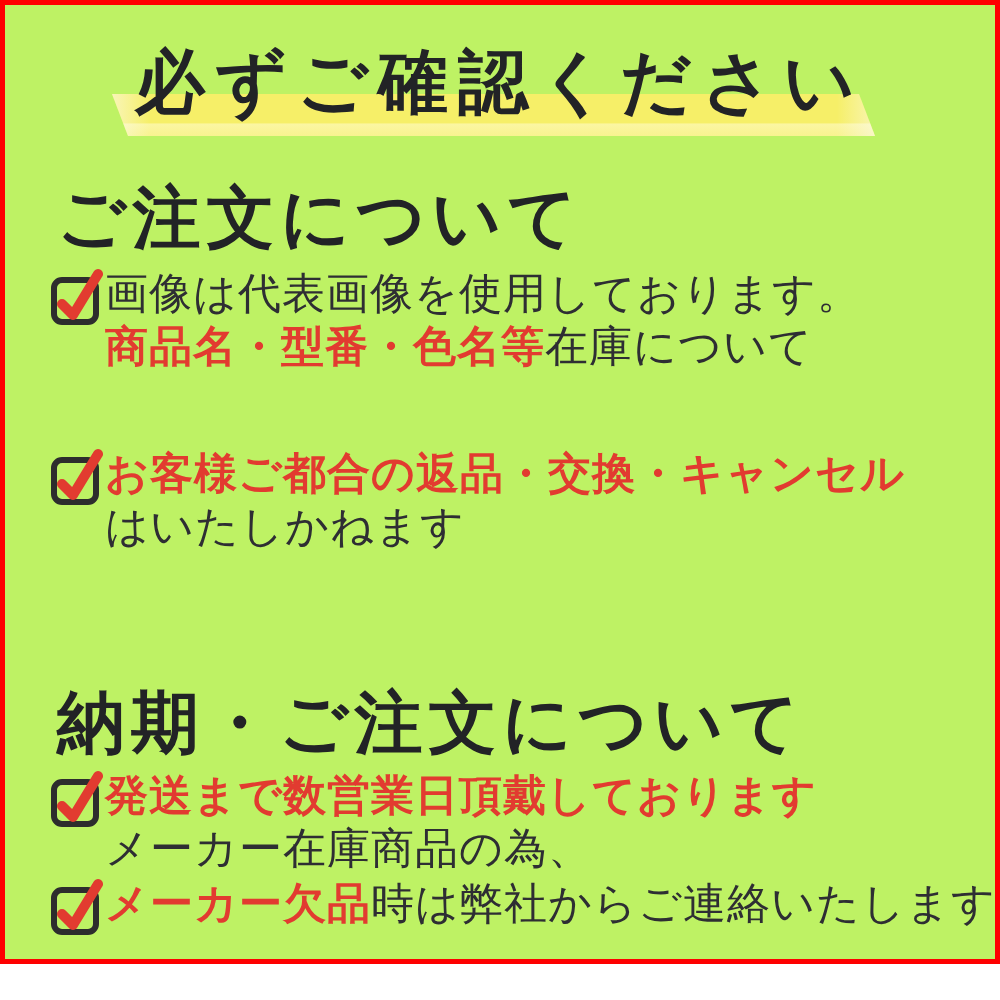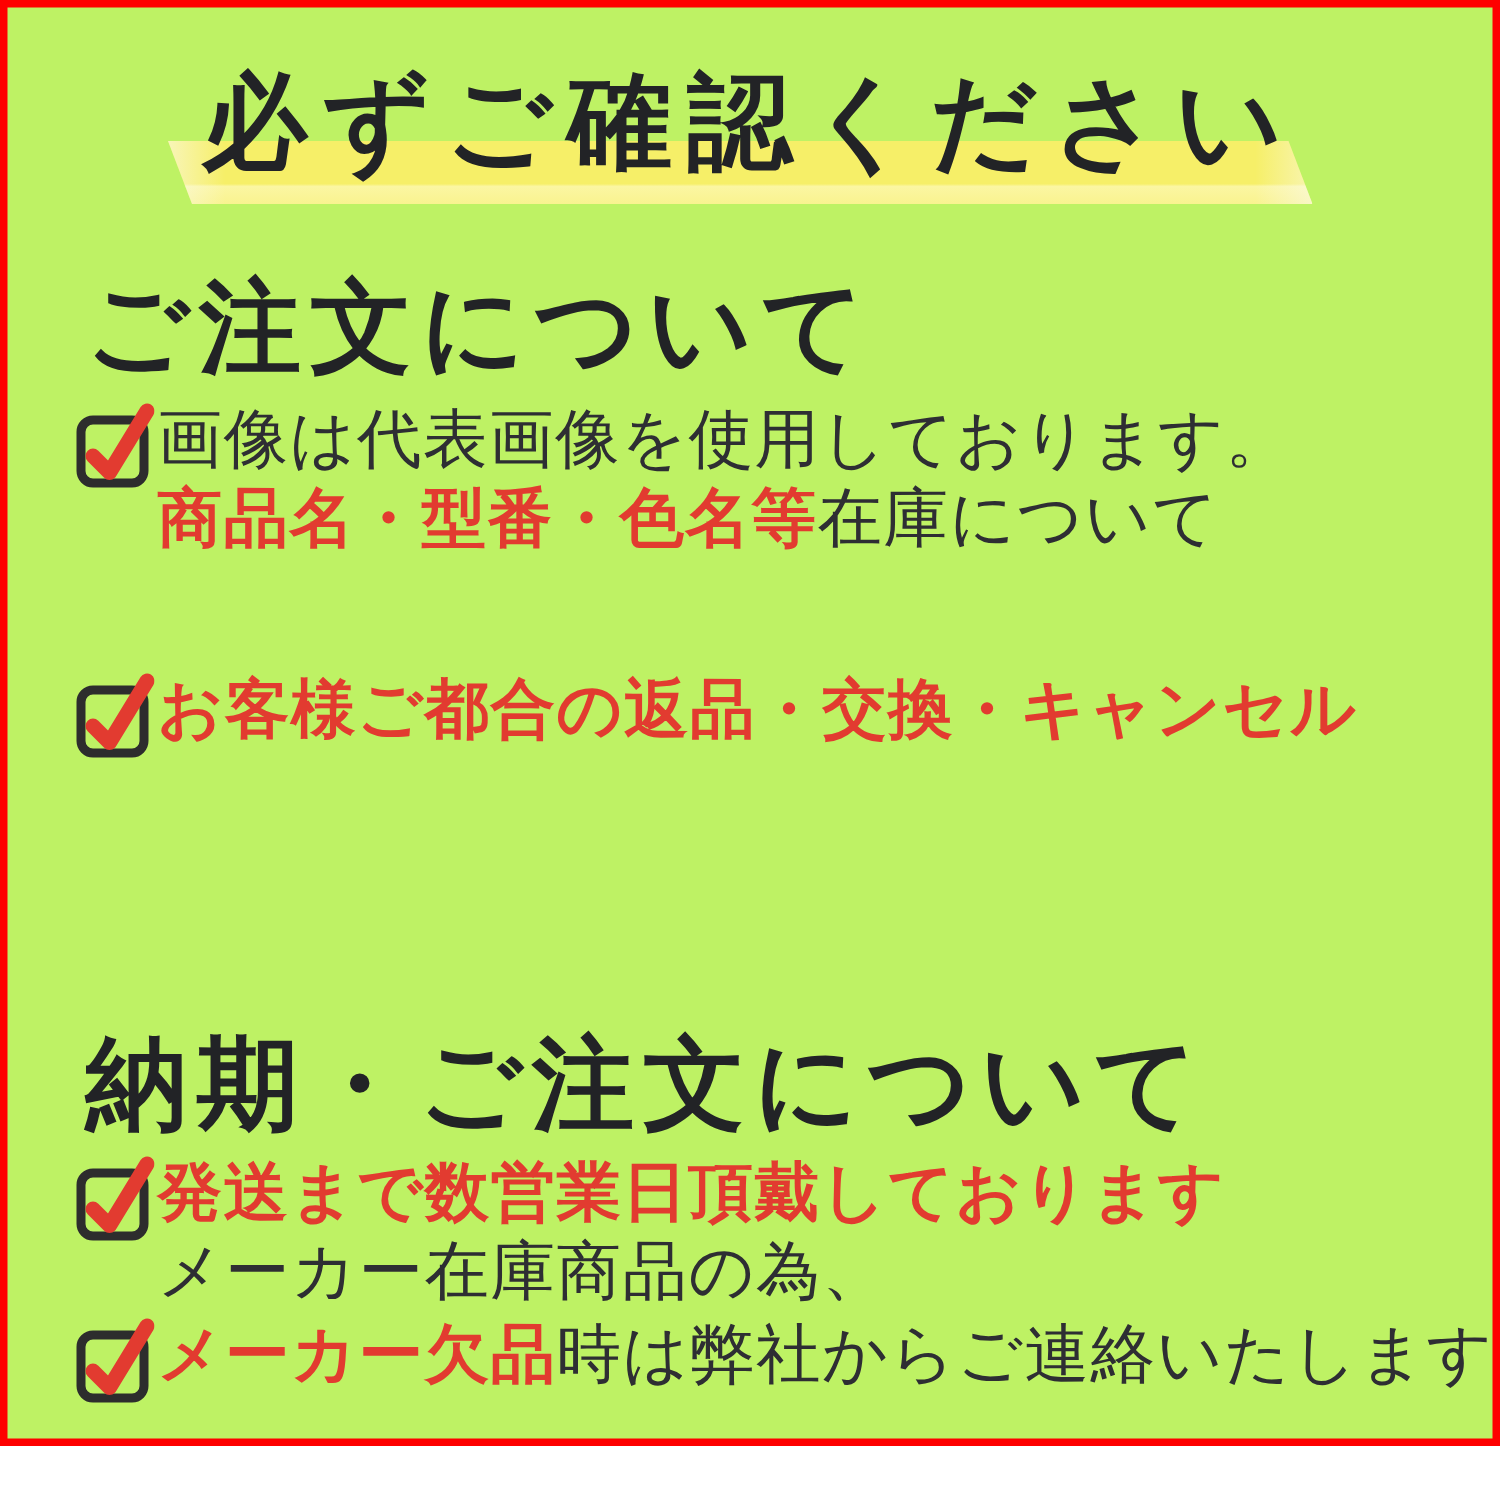--- a/index.html
+++ b/index.html
@@ -94,20 +94,23 @@
 
   <div class="item item-2">
     <svg class="checkbox" viewBox="0 0 54 60">
       <rect x="5" y="13" width="42" height="42" rx="8" fill="none" stroke="#2d2d2d" stroke-width="6"></rect>
       <polyline points="13,37 24,48 49,7" fill="none" stroke="#e23b30" stroke-width="10" stroke-linecap="round" stroke-linejoin="round"></polyline>
     </svg>
     <div class="lines">
       <p class="line">
         <span class="red">お客様ご都合の返品・交換・キャンセル</span>
       </p>
+      <p class="line">
+        <span class="black">はいたしかねます</span>
+      </p>
     </div>
   </div>
 
 
   <h2 class="section-heading heading-2">納期・ご注文について</h2>
 
   <div class="item item-4">
     <svg class="checkbox" viewBox="0 0 54 60">
       <rect x="5" y="13" width="42" height="42" rx="8" fill="none" stroke="#2d2d2d" stroke-width="6"></rect>
       <polyline points="13,37 24,48 49,7" fill="none" stroke="#e23b30" stroke-width="10" stroke-linecap="round" stroke-linejoin="round"></polyline>

